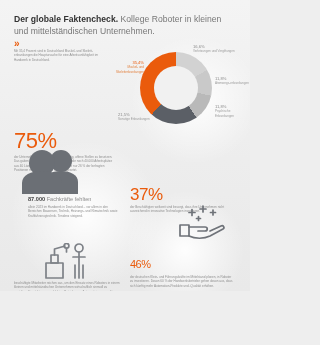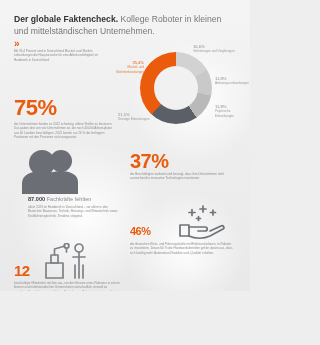--- a/index.html
+++ b/index.html
@@ -124,29 +124,30 @@
 
   .dl-top    { left: 193px; top: 44px;  width: 52px; text-align: left; }
   .dl-right  { left: 215px; top: 76px;  width: 35px; text-align: left; }
   .dl-low    { left: 215px; top: 104px; width: 35px; text-align: left; }
   .dl-bottom { left: 118px; top: 112px; width: 52px; text-align: left; }
   .dl-left   { left: 104px; top: 60px;  width: 40px; text-align: right; }
 
   
   .bignum {
     color: #ea5b0c;
-    font-weight: 700;
+    font-weight: 400;
     letter-spacing: -0.5px;
+    margin-top: 33px;
   }
   .stat-75 { position: absolute; left: 14px; top: 96px; }
   .stat-75 .bignum { font-size: 22px; line-height: 24px; }
   .stat-75 .body { width: 100px; margin-top: 2px; }
 
   .stat-37 { position: absolute; left: 130px; top: 153px; }
-  .stat-37 .bignum { font-size: 20px; line-height: 17px; }
+  .stat-37 .bignum { font-size: 17px; line-height: 17px; }
   .stat-37 .body { width: 100px; margin-top: 2px; }
 
   .stat-46 { position: absolute; left: 130px; top: 223px; }
   .stat-46 .bignum { font-size: 11px; line-height: 17px; }
   .stat-46 .body { width: 105px; margin-top: 2px; }
 
   
   .people-icon {
     position: absolute;
     left: 20px;

